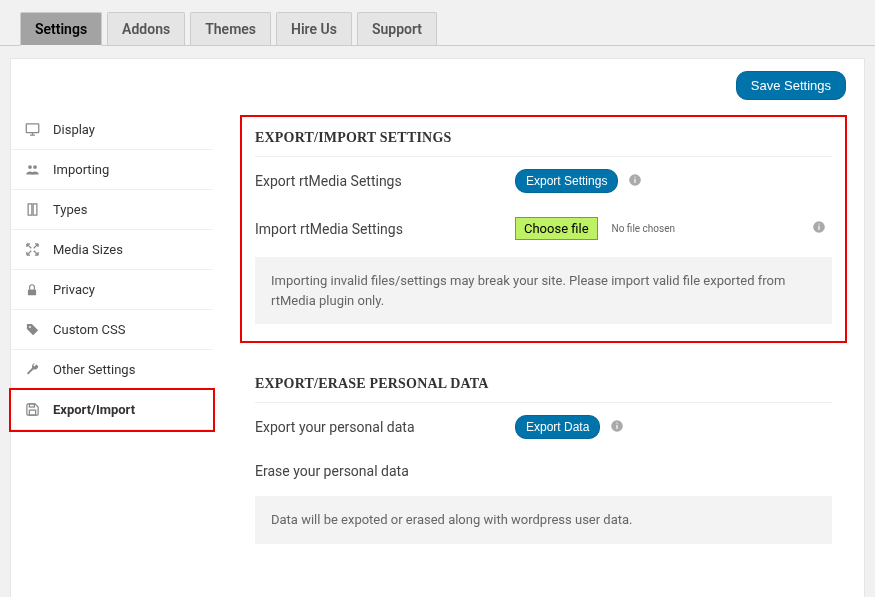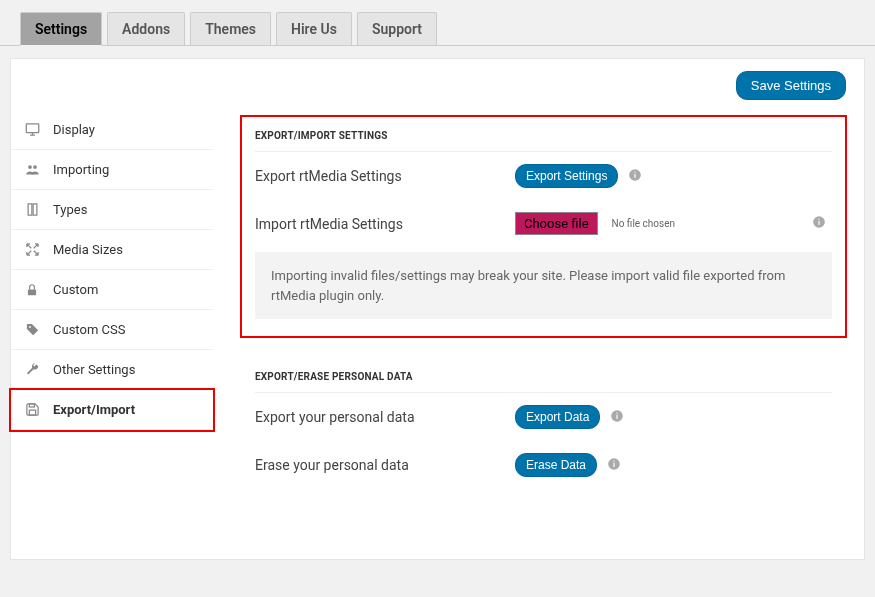--- a/index.html
+++ b/index.html
@@ -96,47 +96,48 @@
 }
 .panel-block {
   padding: 14px 14px 18px 14px;
   margin-bottom: 20px;
 }
 .panel-block.highlighted {
   outline: 2px solid #e00;
   outline-offset: -1px;
 }
 .panel-title {
-  font-size: 10px;
+  font-size: 14px;
   font-weight: 700;
   color: #333;
   padding-bottom: 10px;
   border-bottom: 1px solid #eee;
   text-transform: uppercase;
   letter-spacing: 0.2px;
+  font-family: Liberation Serif, serif;
 }
 .form-row {
   display: flex;
   align-items: center;
   padding: 12px 0;
 }
 .form-label {
   width: 260px;
   color: #444;
   font-size: 14px;
 }
 .form-control { display: flex; align-items: center; flex: 1; }
 .info-icon {
   color: #aaa;
   margin-left: 10px;
   cursor: help;
 }
 .info-icon.right { margin-left: auto; padding-right: 6px; }
 .choose-file-btn {
-  background: #be185d;
+  background: #bef264;
   border: 1px solid #888;
   padding: 3px 8px;
   font-size: 13px;
   cursor: pointer;
   font-family: inherit;
 }
 .file-status {
   margin-left: 6px;
   color: #666;
   font-size: 10px;
@@ -219,21 +220,21 @@
           </span>
           <span>Media Sizes</span>
         </div>
         <div class="sidebar-item">
           <span class="icon">
             <svg width="14" height="14" viewBox="0 0 24 24" fill="currentColor">
                 <rect x="5" y="11" width="14" height="10" rx="1"></rect>
                 <path d="M8 11V7a4 4 0 018 0v4" fill="none" stroke="currentColor" stroke-width="2"></path>
               </svg>
           </span>
-          <span>Custom</span>
+          <span>Privacy</span>
         </div>
         <div class="sidebar-item">
           <span class="icon">
             <svg width="15" height="15" viewBox="0 0 24 24" fill="currentColor">
                 <path d="M3 3h8l10 10-8 8L3 11V3z"></path>
                 <circle cx="8" cy="8" r="1.5" fill="#fff"></circle>
               </svg>
           </span>
           <span>Custom CSS</span>
         </div>
@@ -300,31 +301,22 @@
                 <svg width="14" height="14" viewBox="0 0 24 24" fill="currentColor">
                     <circle cx="12" cy="12" r="10"></circle>
                     <rect x="11" y="10" width="2" height="7" fill="#fff"></rect>
                     <circle cx="12" cy="7" r="1.2" fill="#fff"></circle>
                   </svg>
               </span>
             </div>
           </div>
           <div class="form-row">
             <div class="form-label">Erase your personal data</div>
-            <div class="form-control">
-              <button class="btn-primary small">Erase Data</button>
-              <span class="info-icon">
-                <svg width="14" height="14" viewBox="0 0 24 24" fill="currentColor">
-                    <circle cx="12" cy="12" r="10"></circle>
-                    <rect x="11" y="10" width="2" height="7" fill="#fff"></rect>
-                    <circle cx="12" cy="7" r="1.2" fill="#fff"></circle>
-                  </svg>
-              </span>
-            </div>
           </div>
+          <div class="notice">Data will be expoted or erased along with wordpress user data.</div>
         </div>
       </div>
     </div>
 
     <div class="footer">
       
       
     </div>
   </div>
 </div>

